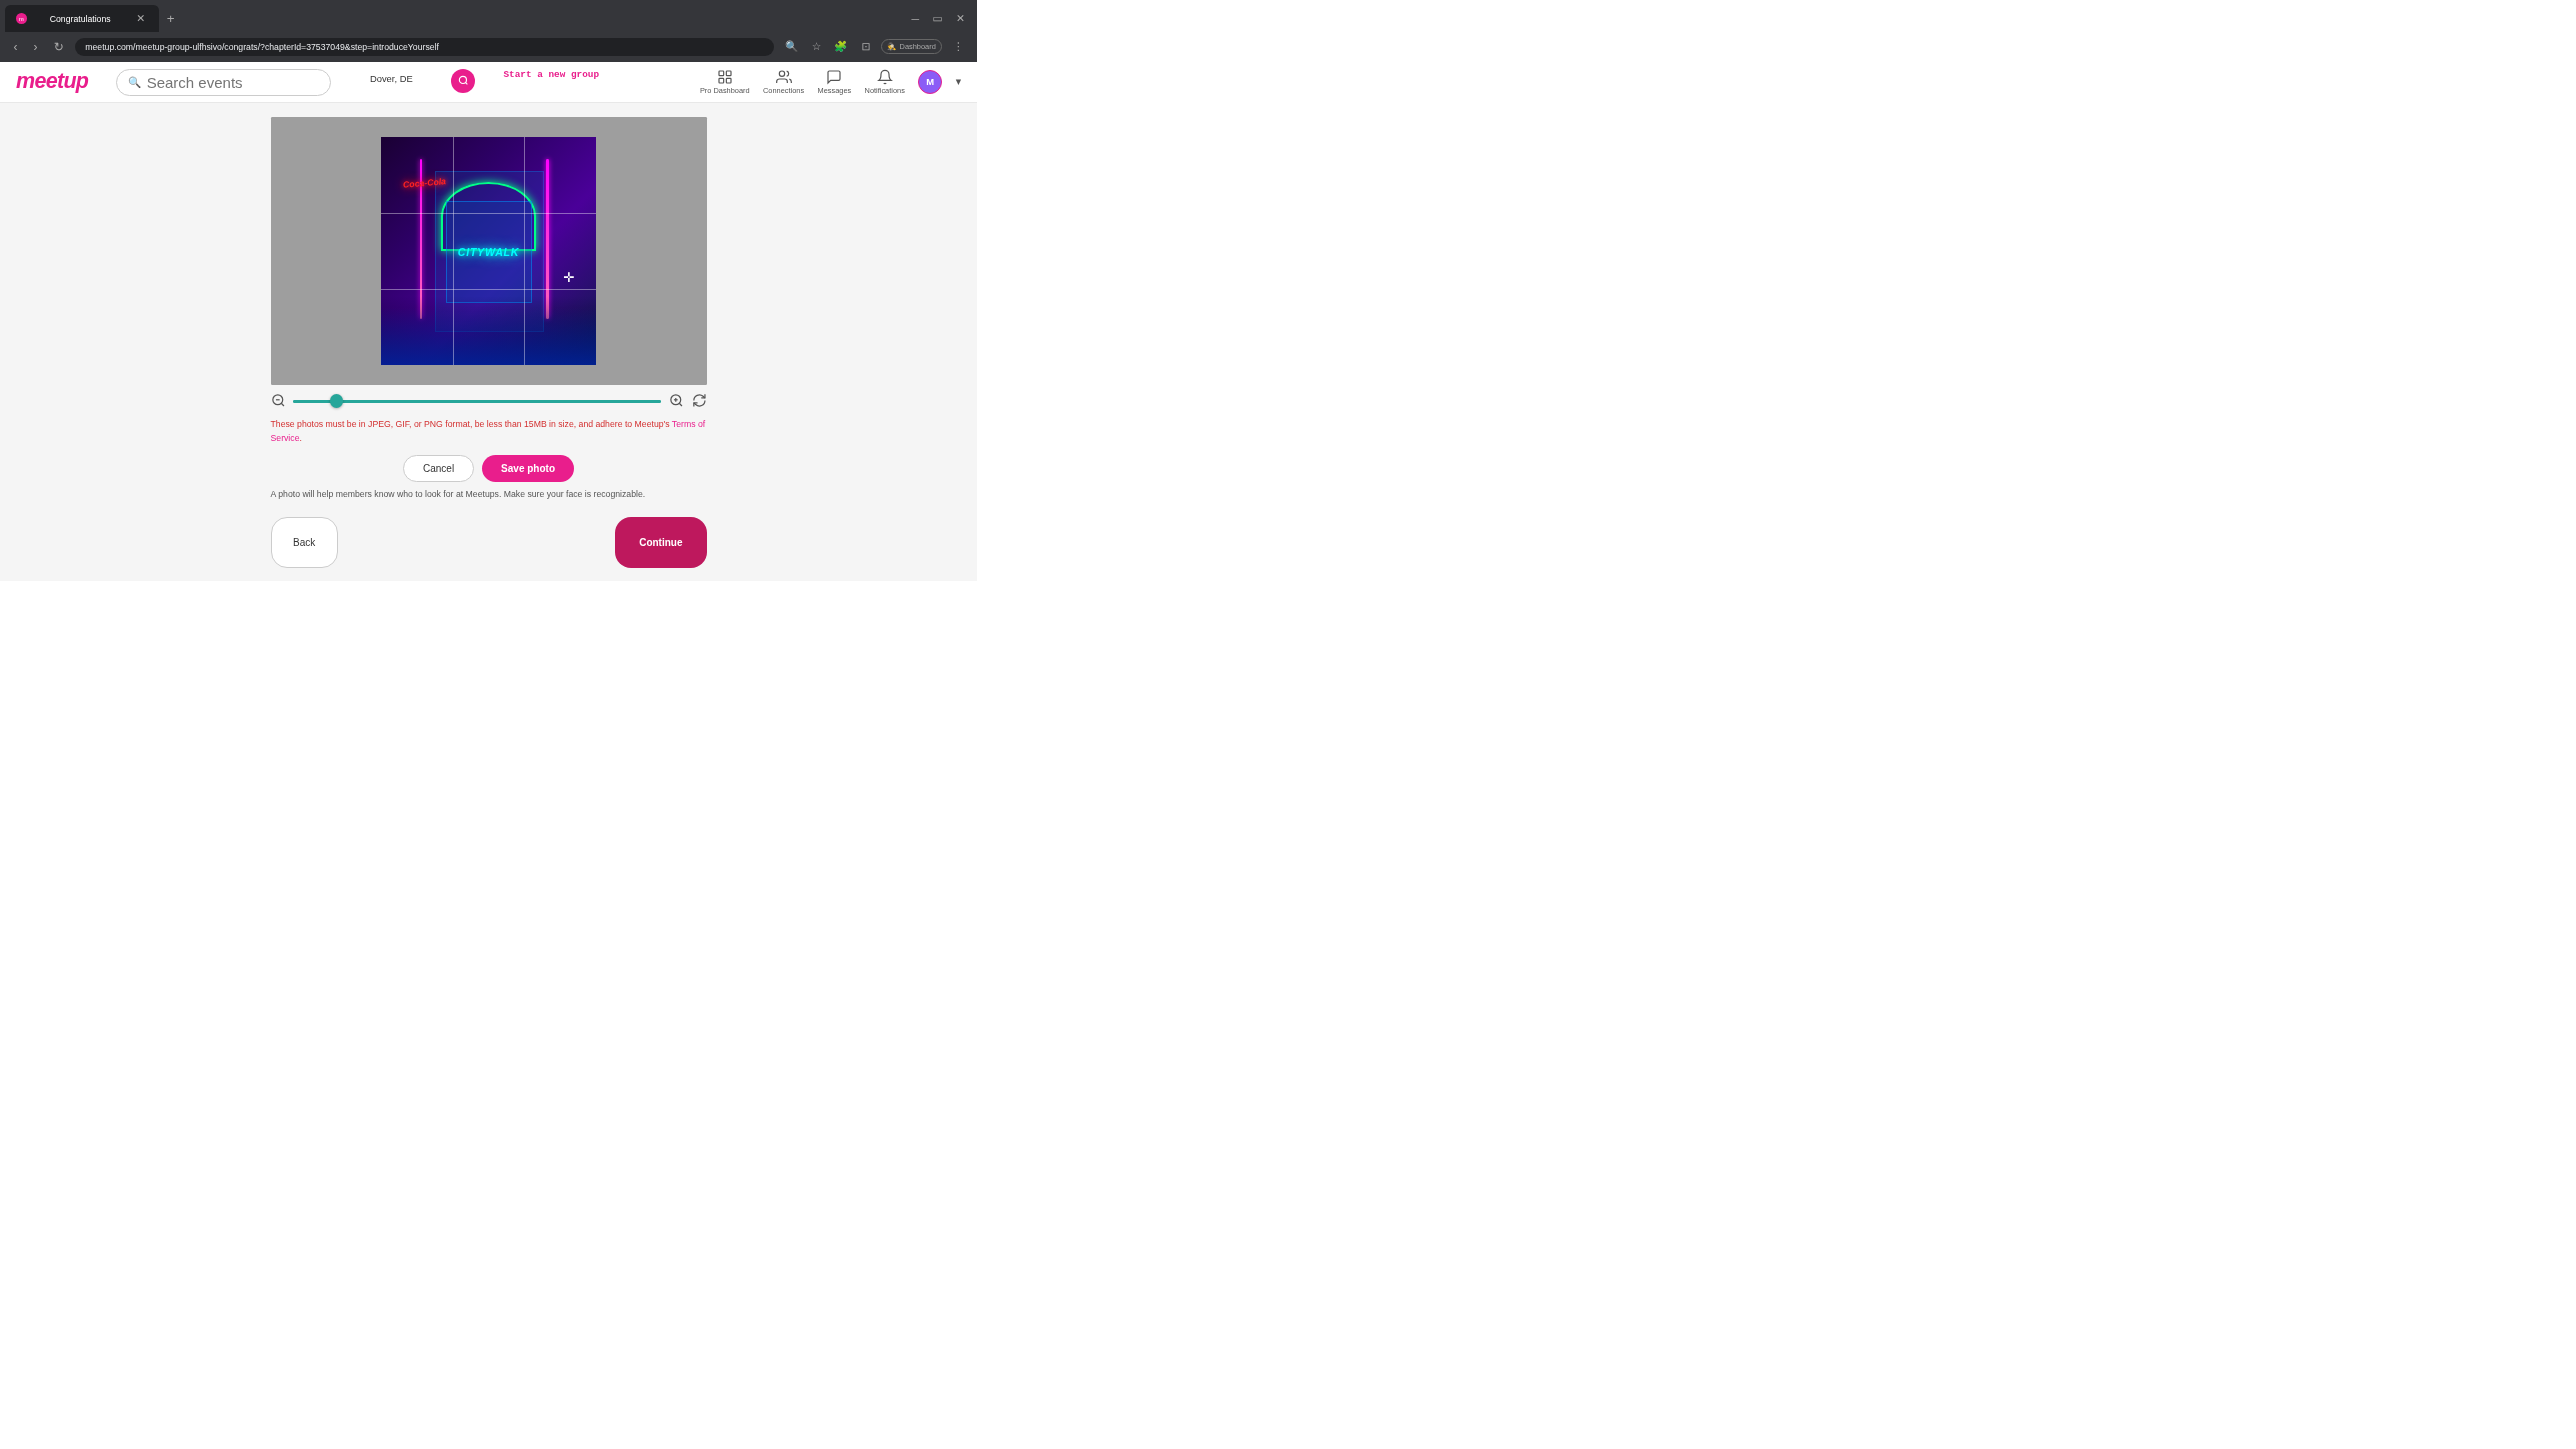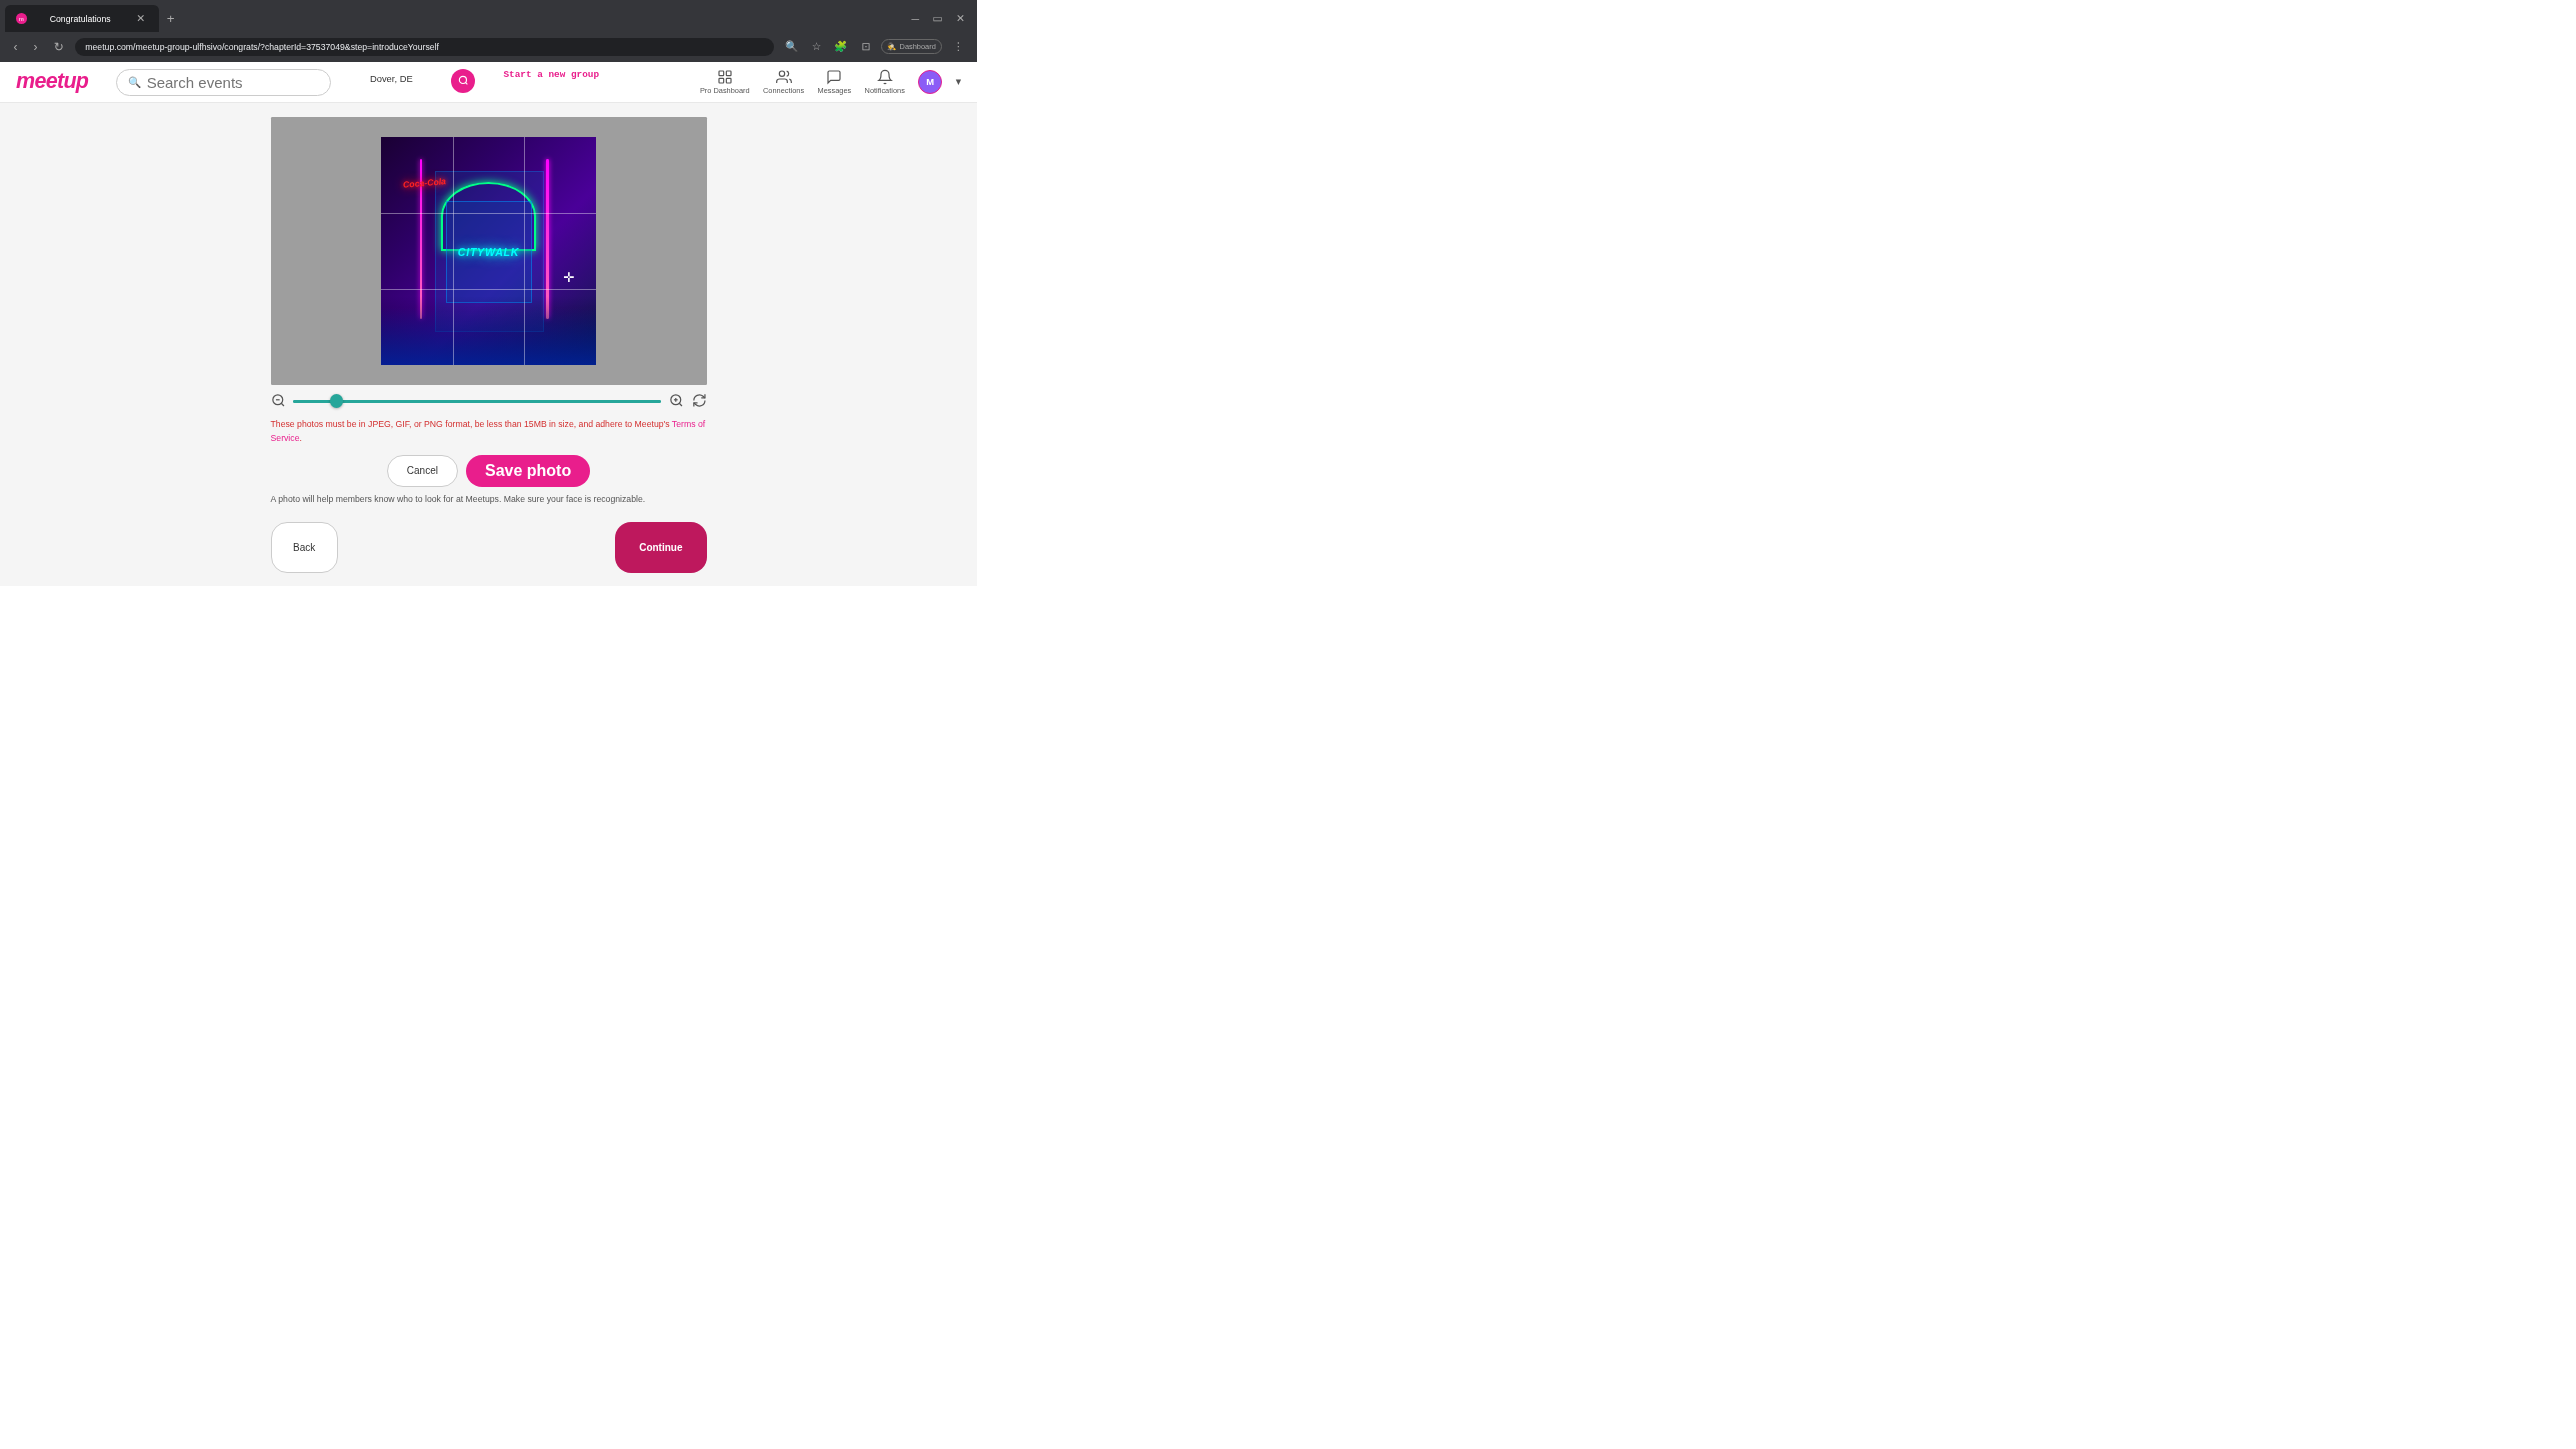--- a/index.html
+++ b/index.html
@@ -75,21 +75,21 @@
     .zoom-slider-thumb { width: 13.4px; height: 13.4px; border-radius: 50%; background: #26a69a; position: absolute; top: -5.4px; left: 10%; cursor: pointer; box-shadow: 0 0.7px 2.7px rgba(0,0,0,0.3); }
     .zoom-reset-btn { background: none; border: none; cursor: pointer; color: #555; font-size: 12px; }
 
     
     .photo-info { width: 436px; margin-top: 8px; font-size: 8.7px; color: #d32f2f; line-height: 1.5; }
     .terms-link { color: #e91e8c; text-decoration: none; }
 
     
     .action-buttons { display: flex; gap: 8px; margin-top: 10.7px; justify-content: center; }
     .cancel-btn { padding: 6.7px 19px; border: 0.7px solid #ccc; border-radius: 16px; background: white; color: #333; font-size: 10px; cursor: pointer; font-weight: 500; }
-    .save-photo-btn { padding: 6.7px 19px; border: none; border-radius: 16px; background: #e91e8c; color: white; font-size: 16px; cursor: pointer; font-weight: 600; }
+    .save-photo-btn { padding: 6.7px 19px; border: none; border-radius: 16px; background: #e91e8c; color: white; font-size: 10px; cursor: pointer; font-weight: 600; }
 
     
     .photo-hint { width: 436px; margin-top: 6px; font-size: 8.7px; color: #555; line-height: 1.5; }
 
     
     .nav-buttons { display: flex; justify-content: space-between; width: 436px; margin-top: 16px; }
     .back-btn { padding: 8px 21.5px; border: 0.7px solid #ccc; border-radius: 16px; background: white; color: #333; font-size: 10px; cursor: pointer; font-weight: 500; }
     .continue-btn { padding: 20px 24px; border: none; border-radius: 16px; background: #be185d; color: white; font-size: 10px; cursor: pointer; font-weight: 600; }
   </style>
 </head>

